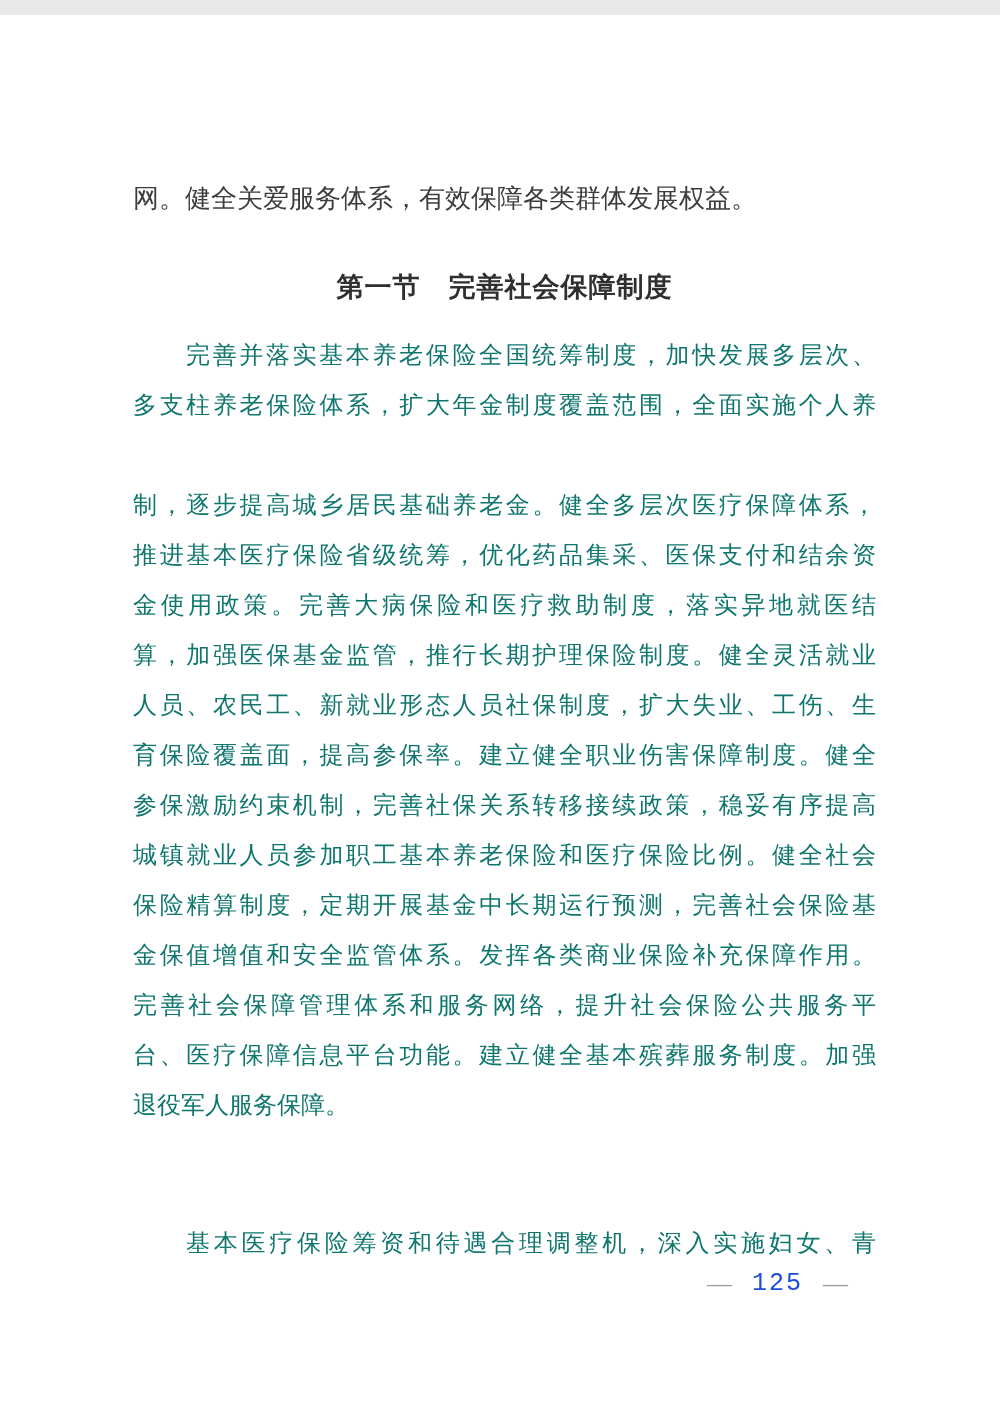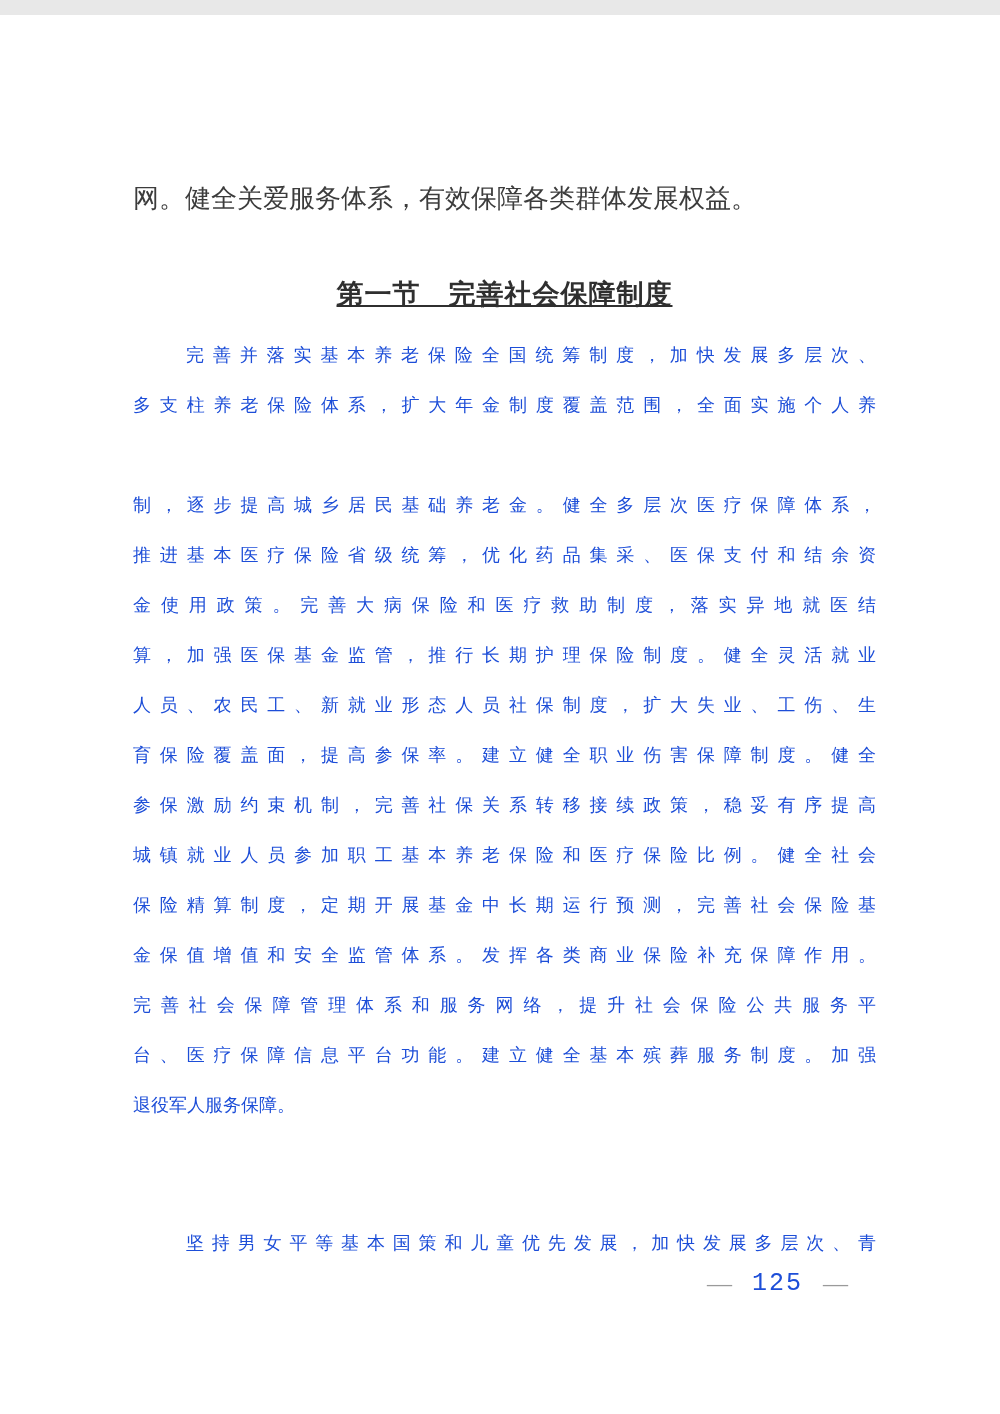--- a/index.html
+++ b/index.html
@@ -25,26 +25,26 @@
     font-size: 26px;
     line-height: 36px;
     white-space: nowrap;
     color: #3c3c3c;
   }
   .pline {
     position: absolute;
     left: 133px;
     width: 743px;
     height: 36px;
-    font-size: 18px;
+    font-size: 24px;
     line-height: 36px;
     text-align: justify;
     text-align-last: justify;
     text-justify: inter-character;
-    color: #1d4ed8;
+    color: #0f766e;
   }
   .pline.first {
     left: 186px;
     width: 690px;
   }
   .pline.plast {
     text-align: left;
     text-align-last: left;
   }
   .heading {
@@ -80,40 +80,40 @@
     font-family: Liberation Mono, monospace;
   }
 </style>
 </head>
 <body>
 
 <div class="page">
 
   <div class="textline" style="top:166px;">网。健全关爱服务体系，有效保障各类群体发展权益。</div>
 
-  <div class="heading" style="top:259px;text-decoration:underline;">第一节　完善社会保障制度</div>
+  <div class="heading" style="top:252px;">第一节　完善社会保障制度</div>
 
   <div class="pline first" style="top:322px;">完善并落实基本养老保险全国统筹制度，加快发展多层次、</div>
   <div class="pline" style="top:372px;">多支柱养老保险体系，扩大年金制度覆盖范围，全面实施个人养</div>
   <div class="pline" style="top:472px;">制，逐步提高城乡居民基础养老金。健全多层次医疗保障体系，</div>
   <div class="pline" style="top:522px;">推进基本医疗保险省级统筹，优化药品集采、医保支付和结余资</div>
   <div class="pline" style="top:572px;">金使用政策。完善大病保险和医疗救助制度，落实异地就医结</div>
   <div class="pline" style="top:622px;">算，加强医保基金监管，推行长期护理保险制度。健全灵活就业</div>
   <div class="pline" style="top:672px;">人员、农民工、新就业形态人员社保制度，扩大失业、工伤、生</div>
   <div class="pline" style="top:722px;">育保险覆盖面，提高参保率。建立健全职业伤害保障制度。健全</div>
   <div class="pline" style="top:822px;">城镇就业人员参加职工基本养老保险和医疗保险比例。健全社会</div>
   <div class="pline" style="top:772px;">参保激励约束机制，完善社保关系转移接续政策，稳妥有序提高</div>
   <div class="pline" style="top:872px;">保险精算制度，定期开展基金中长期运行预测，完善社会保险基</div>
   <div class="pline" style="top:922px;">金保值增值和安全监管体系。发挥各类商业保险补充保障作用。</div>
   <div class="pline" style="top:972px;">完善社会保障管理体系和服务网络，提升社会保险公共服务平</div>
   <div class="pline" style="top:1022px;">台、医疗保障信息平台功能。建立健全基本殡葬服务制度。加强</div>
   <div class="pline plast" style="top:1072px;">退役军人服务保障。</div>
 
 
-  <div class="pline first" style="top:1210px;">坚持男女平等基本国策和儿童优先发展，加快发展多层次、青</div>
+  <div class="pline first" style="top:1210px;">基本医疗保险筹资和待遇合理调整机，深入实施妇女、青</div>
 
   <div class="footer">
     <span class="dash">—</span>
     <span class="pagenum">125</span>
     <span class="dash">—</span>
   </div>
 
 </div>
 
 </body></html>

